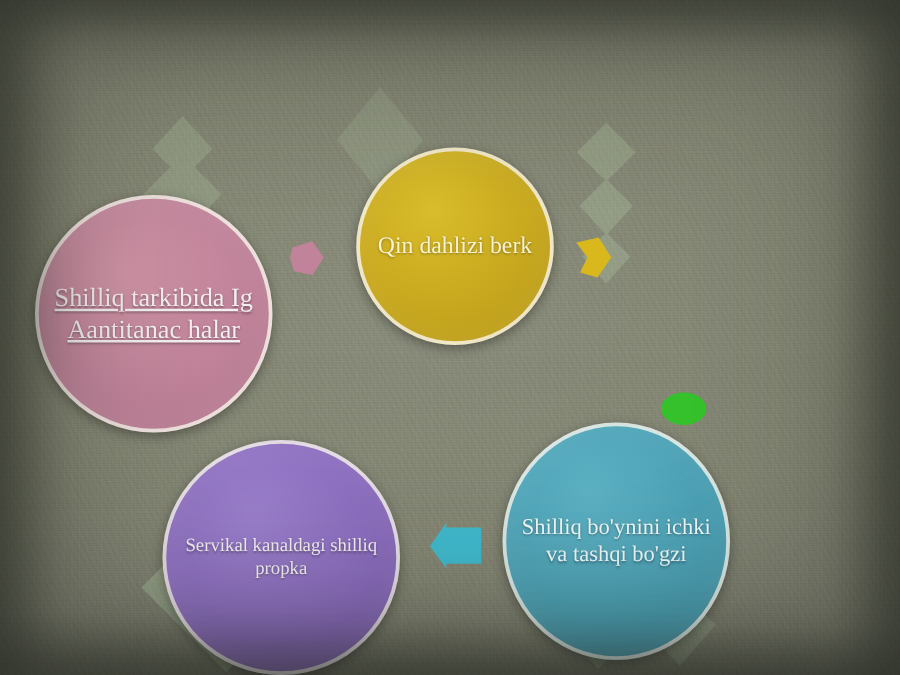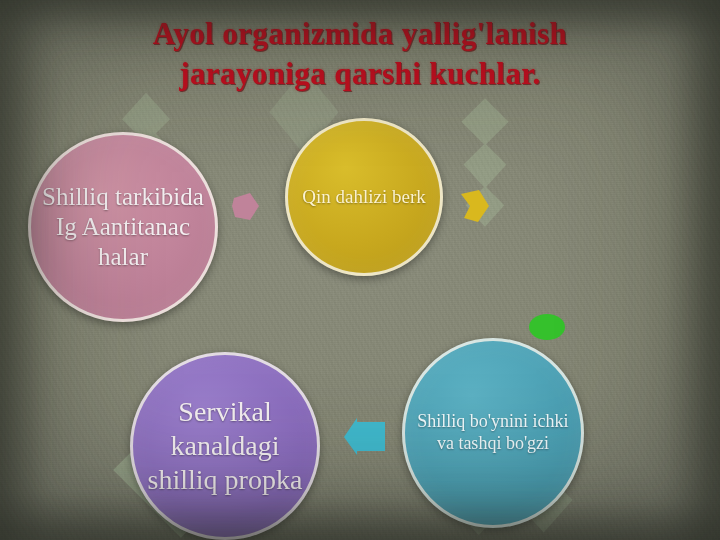--- a/index.html
+++ b/index.html
@@ -96,40 +96,41 @@
       0 3px 9px rgba(0,0,0,.35),
       inset 0 0 26px rgba(255,255,255,.07);
   }
   .node .txt {
     padding: 0 10px;
     line-height: 1.21;
     text-shadow: 0 1px 2px rgba(0,0,0,.35);
   }
 
   #node-pink {
-    left: 28px;  top: 132px;  width: 190px; height: 190px;
+    left: 28px;  top: 156px;  width: 190px; height: 190px;
     background: radial-gradient(circle at 38% 32%, #cf93a5 0%, #c0839a 55%, #b2768d 100%);
-    font-size: 25px;
+    font-size: 21px;
+    text-decoration: underline;
   }
   #node-yellow {
     left: 285px; top: 118px; width: 158px; height: 158px;
     background: radial-gradient(circle at 38% 30%, #d9bd2b 0%, #c8a81e 55%, #b79818 100%);
     color: #fbf2cf;
     font-size: 19px;
   }
   #node-green {
     left: 530px; top: 132px; width: 170px; height: 178px;
     background: radial-gradient(circle at 38% 30%, #4fd23f 0%, #35c12c 55%, #2bab24 100%);
     color: #f0fbe8;
     font-size: 18px;
   }
   #node-purple {
     left: 130px; top: 352px; width: 190px; height: 188px;
     background: radial-gradient(circle at 38% 30%, #9a7ecb 0%, #8a6cbd 55%, #7b5cae 100%);
-    font-size: 28px;
+    font-size: 15px;
   }
   #node-blue {
     left: 402px; top: 338px; width: 182px; height: 190px;
     background: radial-gradient(circle at 38% 30%, #5cb1c3 0%, #4ba0b4 55%, #3f91a6 100%);
     color: #eef8fb;
     font-size: 18px;
   }
 
   
   .conn {
@@ -175,24 +176,20 @@
       <path d="M30 56 L55 82 L30 108 L5 82 Z" fill="currentColor"></path>
       <path d="M82 56 L105 80 L82 106 L58 80 Z" fill="currentColor"></path>
     </svg>
   </div>
   <div class="wm" style="left:256px; top:64px; width:96px; height:96px; opacity:.14;">
     <svg viewBox="0 0 100 100" width="96" height="96" aria-hidden="true">
       <path d="M50 6 L86 50 L50 94 L14 50 Z" fill="currentColor"></path>
     </svg>
   </div>
 
-  <div class="title">
-    <span>Ayol  organizmida  yallig'lanish</span>
-    <span class="l2">jarayoniga   qarshi kuchlar.</span>
-  </div>
 
   <div class="conn" style="left:230px; top:190px;">
     <svg width="32" height="34" viewBox="0 0 32 34" aria-hidden="true">
       <path d="M4 8 L20 3 L29 16 L20 30 L5 27 L2 16 Z" fill="#c0839a"></path>
     </svg>
   </div>
 
   <div class="conn" style="left:458px; top:188px;">
     <svg width="34" height="38" viewBox="0 0 34 38" aria-hidden="true">
       <path d="M3 6 L21 2 L31 18 L20 34 L6 30 L12 18 Z" fill="#d9b81e"></path>

